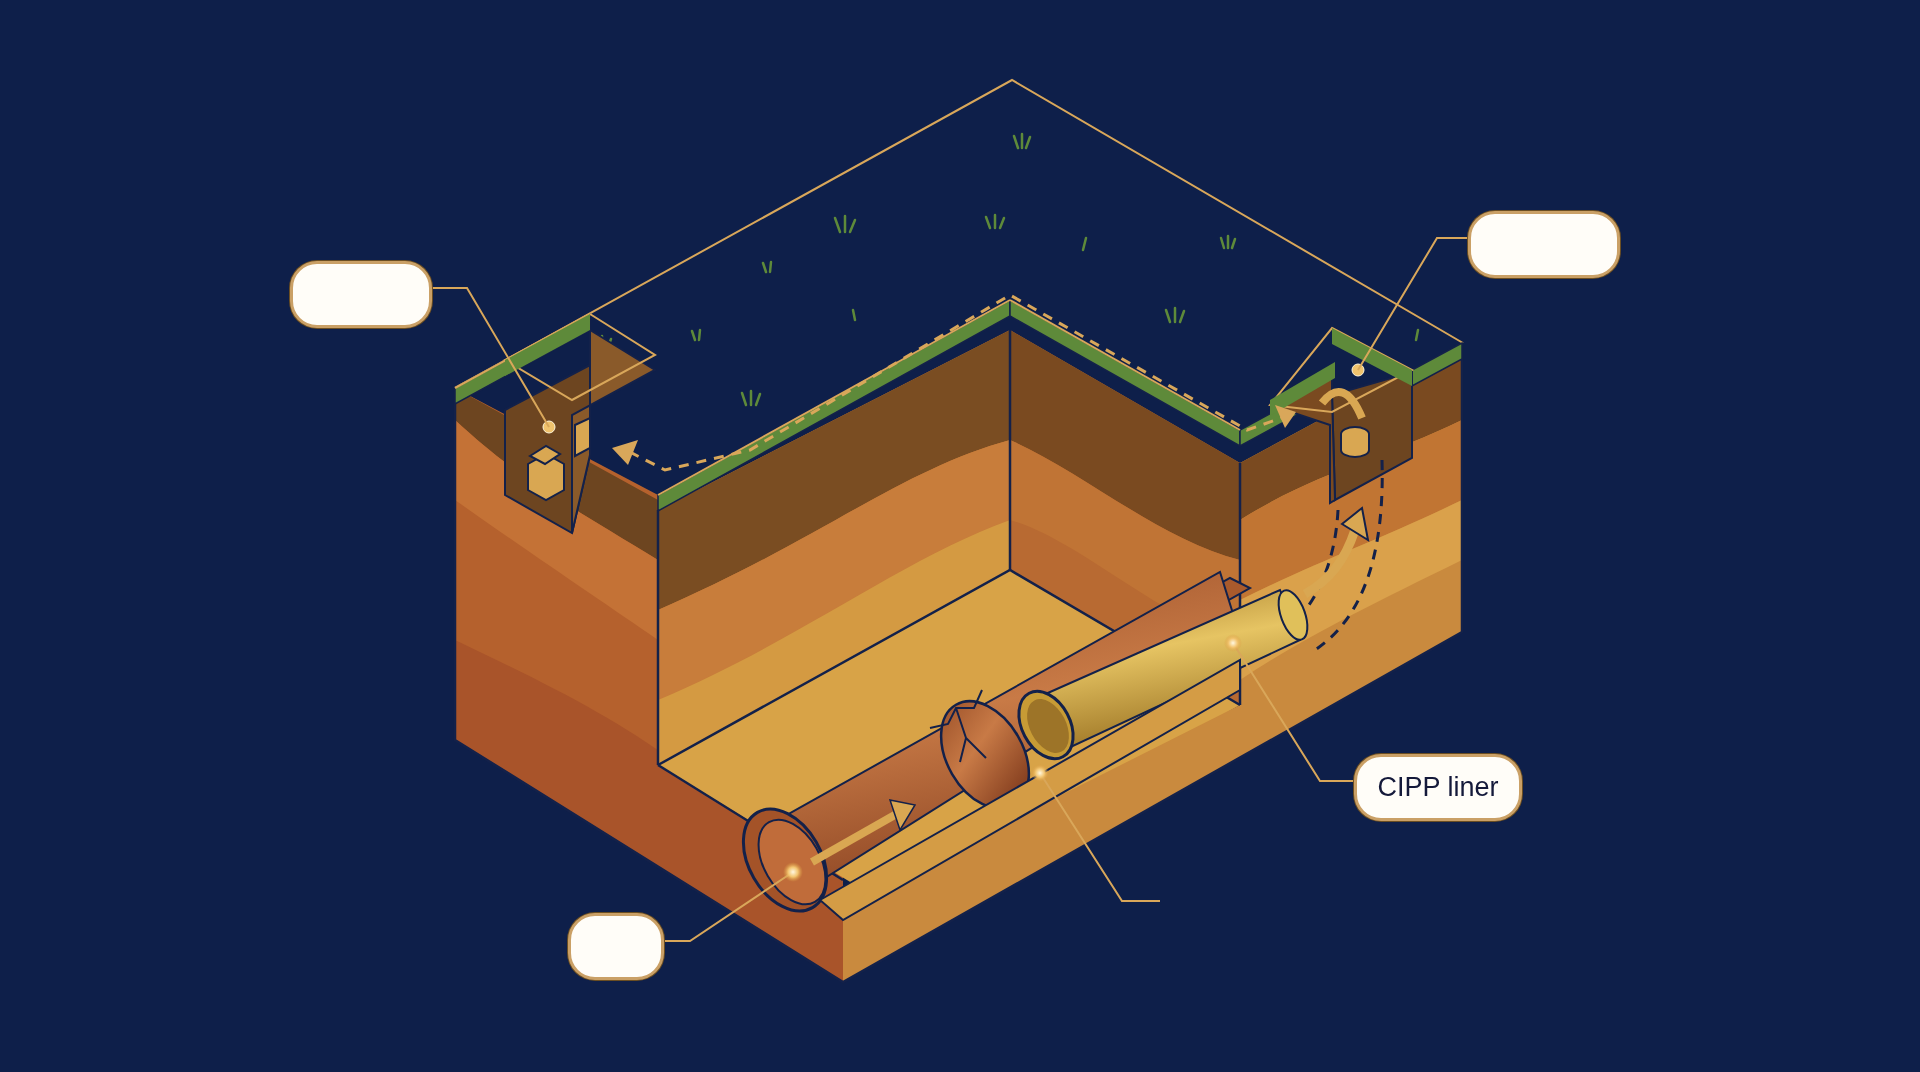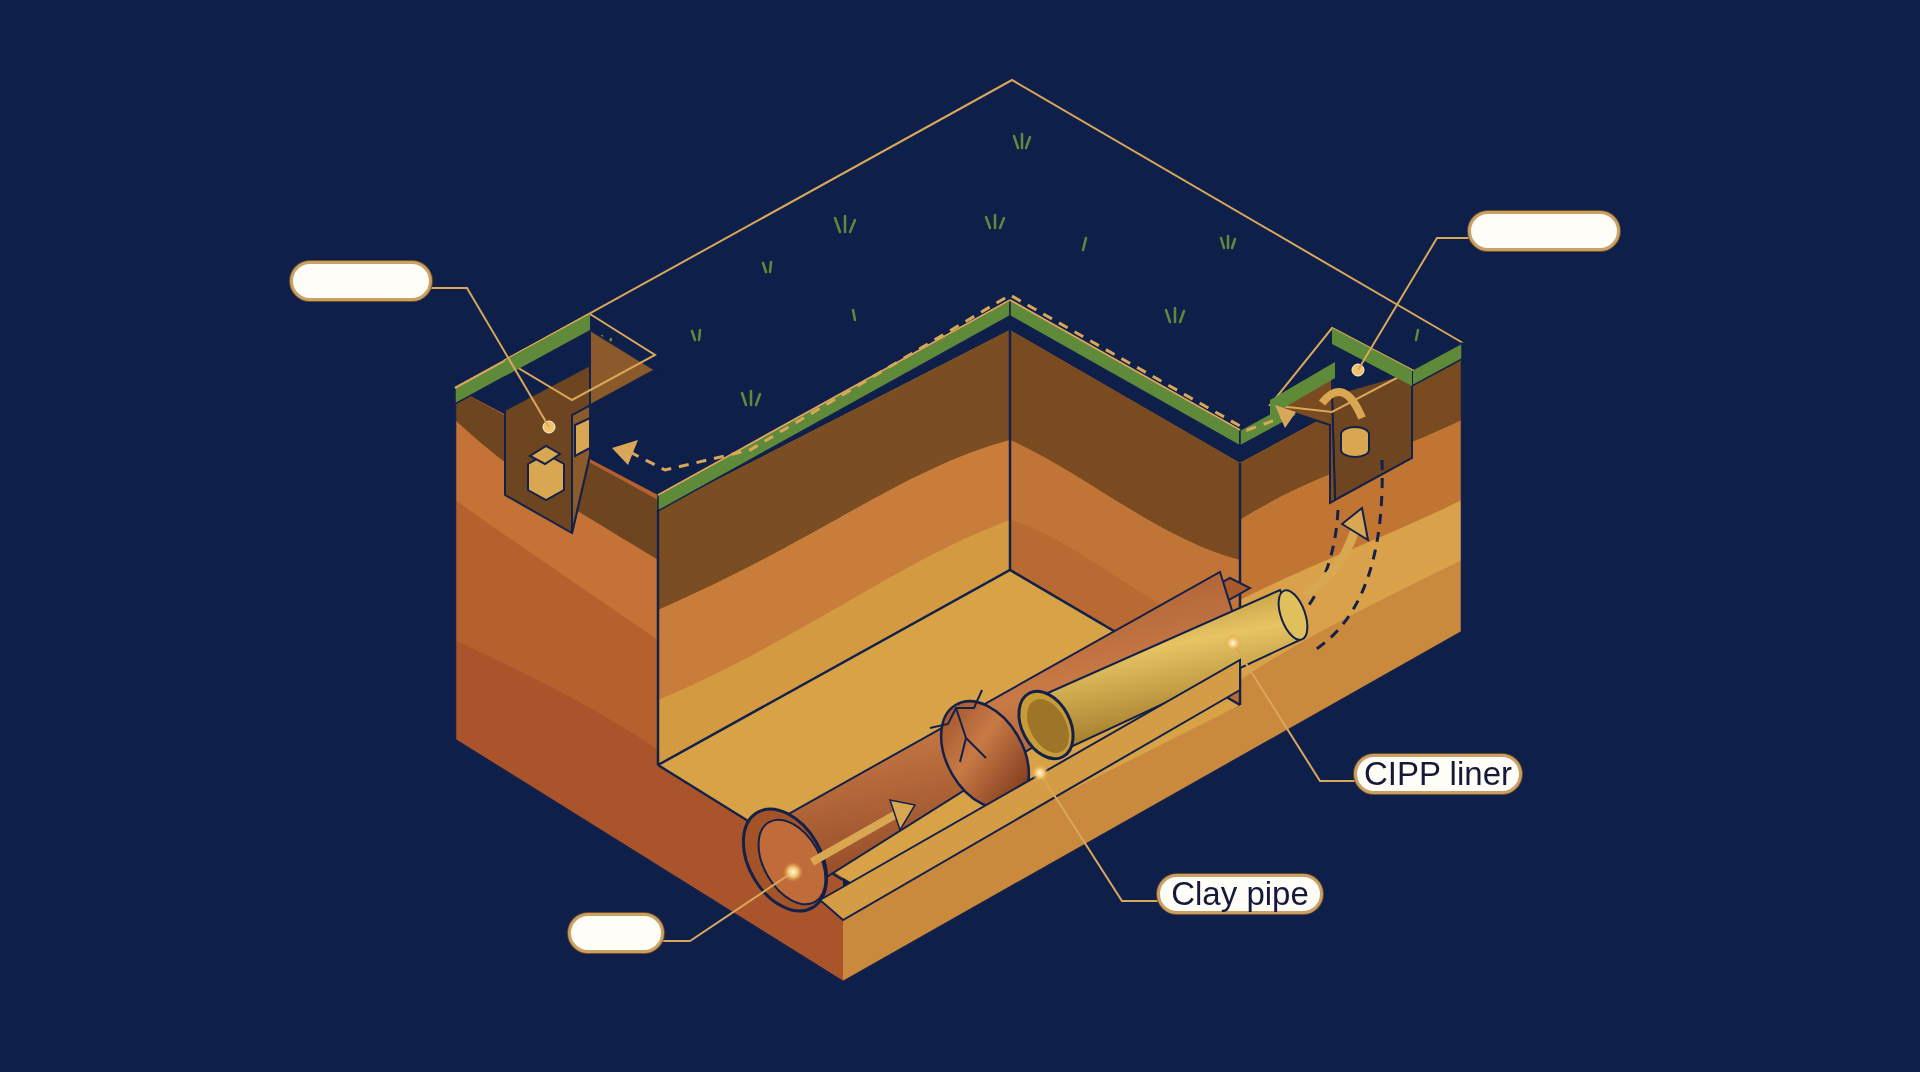--- a/index.html
+++ b/index.html
@@ -1,22 +1,22 @@
 <!DOCTYPE html>
 <html><head>
 <meta charset="utf-8">
 <style>
   html, body { margin:0; padding:0; }
   body { width:1920px; height:1072px; overflow:hidden; background:#0e1f4a; font-family:"Liberation Sans", sans-serif; }
   #stage { position:relative; width:1920px; height:1072px; background:#0e1f4a; }
   svg#diagram { position:absolute; left:0; top:0; }
-  .label { position:absolute; box-sizing:border-box; height:40px; border-radius:27px;
+  .label { position:absolute; box-sizing:border-box; height:67px; border-radius:27px;
     background:#fffdf8; border:3px solid #caa066; box-shadow:0 0 0 1px #6b4e22;
     display:flex; align-items:center; justify-content:center;
-    font-family:"Liberation Sans", sans-serif; font-size:33px; color:#14193a; white-space:nowrap; }
+    font-family:"Liberation Sans", sans-serif; font-size:27px; color:#14193a; white-space:nowrap; }
 </style>
 </head>
 <body>
 
 <div id="stage">
 <svg id="diagram" width="1920" height="1072" viewBox="0 0 1920 1072">
   <defs>
     <linearGradient id="gLiner" x1="0" y1="0" x2="0.3" y2="1">
       <stop offset="0" stop-color="#a67d2a"></stop>
       <stop offset="0.45" stop-color="#e6c463"></stop>
@@ -178,15 +178,14 @@
   <g>
     <circle cx="1233" cy="643" r="9" fill="url(#gDot)"></circle>
     <circle cx="1040" cy="773" r="9" fill="url(#gDot)"></circle>
     <circle cx="793" cy="872" r="10" fill="url(#gDot)"></circle>
   </g>
 </svg>
 
 <div class="label" style="left:290px;top:261px;width:142px;"></div>
 <div class="label" style="left:1468px;top:211px;width:152px;"></div>
 <div class="label" style="left:1354px;top:754px;width:168px;">CIPP liner</div>
-<div class="label" style="left:1157px;top:874px;width:166px;">Clay pipe</div>
 <div class="label" style="left:568px;top:913px;width:96px;"></div>
 </div>
 
 </body></html>

